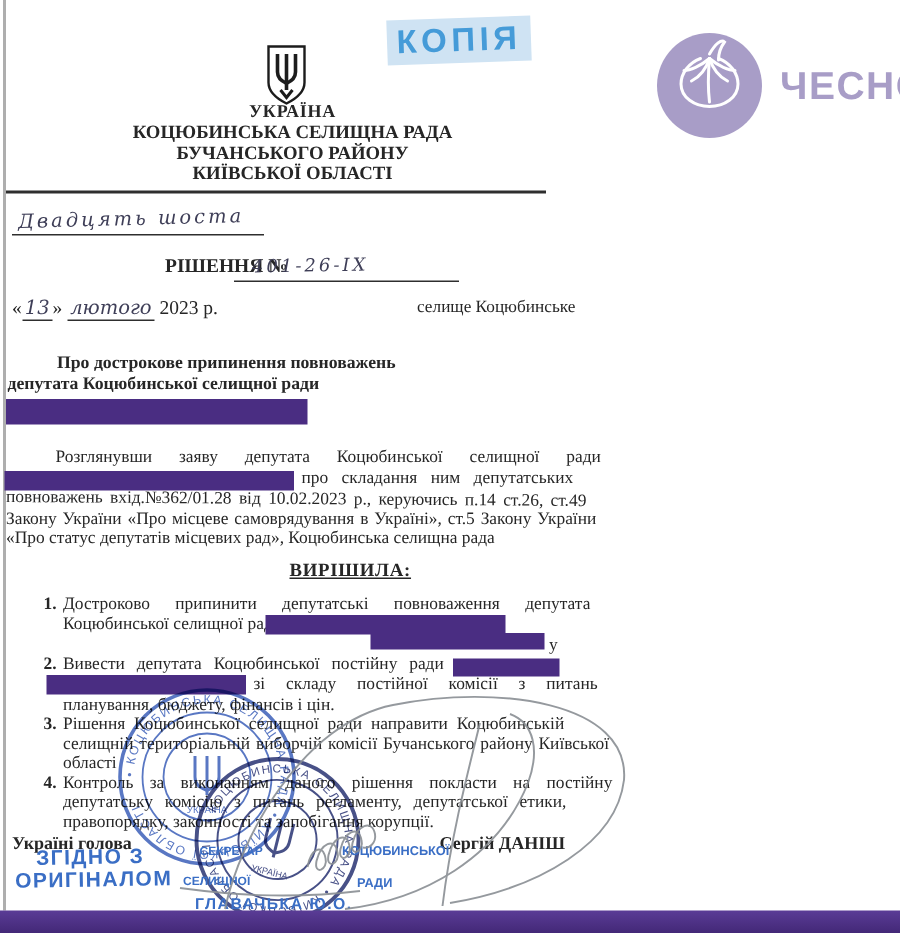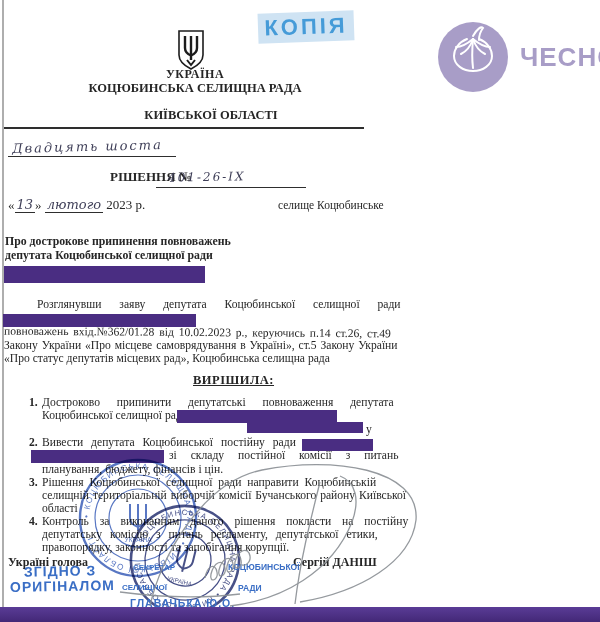--- a/index.html
+++ b/index.html
@@ -17,36 +17,36 @@
   
   #chesno-circle{left:438px;top:22px;}
   #chesno-word{left:520px;top:42px;font-family:"Liberation Sans",sans-serif;font-weight:bold;
       font-size:26px;letter-spacing:1px;color:#a89dc7;}
   
   #emblem{left:176px;top:30px;}
   .hdr{left:0;width:390px;text-align:center;font-weight:bold;}
   #h-country{top:67px;font-size:12px;letter-spacing:.5px;}
   #h-council{top:81px;font-size:12.5px;}
   #h-district{top:95px;font-size:12.5px;}
-  #h-region{top:108px;font-size:12.5px;margin-left:16px;}
+  #h-region{top:108px;font-size:12.5px;}
   #h-rule{left:4px;top:127px;width:360px;height:2px;background:#2e2e2e;}
   
   .hand{font-family:"DejaVu Serif",serif;font-style:italic;color:#3f3f58;}
   #session-hand{left:12px;top:139px;font-size:13px;transform:rotate(-1.5deg);letter-spacing:2px;}
   #session-underline{left:8px;top:156px;width:168px;height:1.2px;background:#2e2e2e;}
   #session-label{left:183px;top:142px;font-size:12.5px;font-weight:bold;}
   #decision-label{left:110px;top:169px;font-size:13px;font-weight:bold;}
   #decision-number{left:168px;top:170px;font-size:12px;letter-spacing:2px;transform:rotate(-1deg);}
   #decision-underline{left:156px;top:187px;width:150px;height:1.2px;background:#2e2e2e;}
   #date-line{left:8px;top:197px;font-size:13px;}
   #date-line .hand{border-bottom:1px solid #2e2e2e;padding:0 2px;}
   #place-name{left:278px;top:199px;font-size:11.5px;}
   
   .title-ln{left:5px;font-weight:bold;font-size:11.8px;}
-  #title-1{top:234px;}
+  #title-1{top:234px;padding-left:33px;}
   #title-2{top:248px;}
   
   .redact{background:#4a2d82;}
   #bar-a{left:4px;top:266px;width:201px;height:17px;}
   #bar-b{left:3px;top:314px;width:193px;height:13px;}
   #bar-c{left:177px;top:410px;width:160px;height:13px;}
   #bar-d{left:247px;top:422px;width:116px;height:11px;}
   #bar-e{left:302px;top:439px;width:71px;height:12px;}
   #bar-f{left:31px;top:450px;width:133px;height:13px;}
   #bar-bottom{left:0;top:607px;width:600px;height:15px;
@@ -120,38 +120,40 @@
     <path d="M3,1 h24 v24 q0,8 -12,14 q-12,-6 -12,-14 Z" fill="none" stroke="#1c1c1c" stroke-width="1.6"></path>
     <g stroke="#1c1c1c" fill="none" stroke-width="2.4">
       <path d="M9,6 v12 c0,4 2.5,6 6,7.5 c3.5,-1.5 6,-3.5 6,-7.5 v-12"></path>
       <path d="M15,6 v24"></path>
     </g>
     <path d="M11,30 l4,5 l4,-5" fill="none" stroke="#1c1c1c" stroke-width="2"></path>
   </svg>
 
   <div class="abs hdr" id="h-country">УКРАЇНА</div>
   <div class="abs hdr" id="h-council">КОЦЮБИНСЬКА СЕЛИЩНА РАДА</div>
+  <div class="abs hdr" id="h-district">БУЧАНСЬКОГО РАЙОНУ</div>
   <div class="abs hdr" id="h-region">КИЇВСЬКОЇ ОБЛАСТІ</div>
   <div class="abs" id="h-rule"></div>
 
   <div class="abs hand" id="session-hand">Двадцять шоста</div>
   <div class="abs" id="session-underline"></div>
 
   <div class="abs" id="decision-label">РІШЕННЯ №</div>
   <div class="abs hand" id="decision-number">401-26-ІХ</div>
   <div class="abs" id="decision-underline"></div>
 
   <div class="abs nowrap" id="date-line">«<span class="hand">13</span>» <span class="hand">лютого</span> <span>2023 р.</span></div>
   <div class="abs" id="place-name">селище Коцюбинське</div>
 
   <div class="doc-clip">
     <div class="abs title-ln" id="title-1">Про дострокове припинення повноважень</div>
     <div class="abs title-ln" id="title-2">депутата Коцюбинської селищної ради</div>
 
     <div class="abs bl" id="p1-l1">Розглянувши заяву депутата Коцюбинської селищної ради</div>
+    <div class="abs bl" id="p1-l2">про складання ним депутатських</div>
     <div class="abs bl" id="p1-l3">повноважень вхід.№362/01.28 від 10.02.2023 р., керуючись п.14 ст.26, ст.49</div>
     <div class="abs bl" id="p1-l4">Закону України «Про місцеве самоврядування в Україні», ст.5 Закону України</div>
     <div class="abs bl" id="p1-l5">«Про статус депутатів місцевих рад», Коцюбинська селищна рада</div>
 
     <div class="abs" id="resolved">ВИРІШИЛА:</div>
 
     <div class="abs bl num" id="i1-n">1.</div>
     <div class="abs bl" id="i1-l1">Достроково припинити депутатські повноваження депутата</div>
     <div class="abs bl" id="i1-l2">Коцюбинської селищної ради</div>
     <div class="abs bl" id="i1-l3b">у</div>

